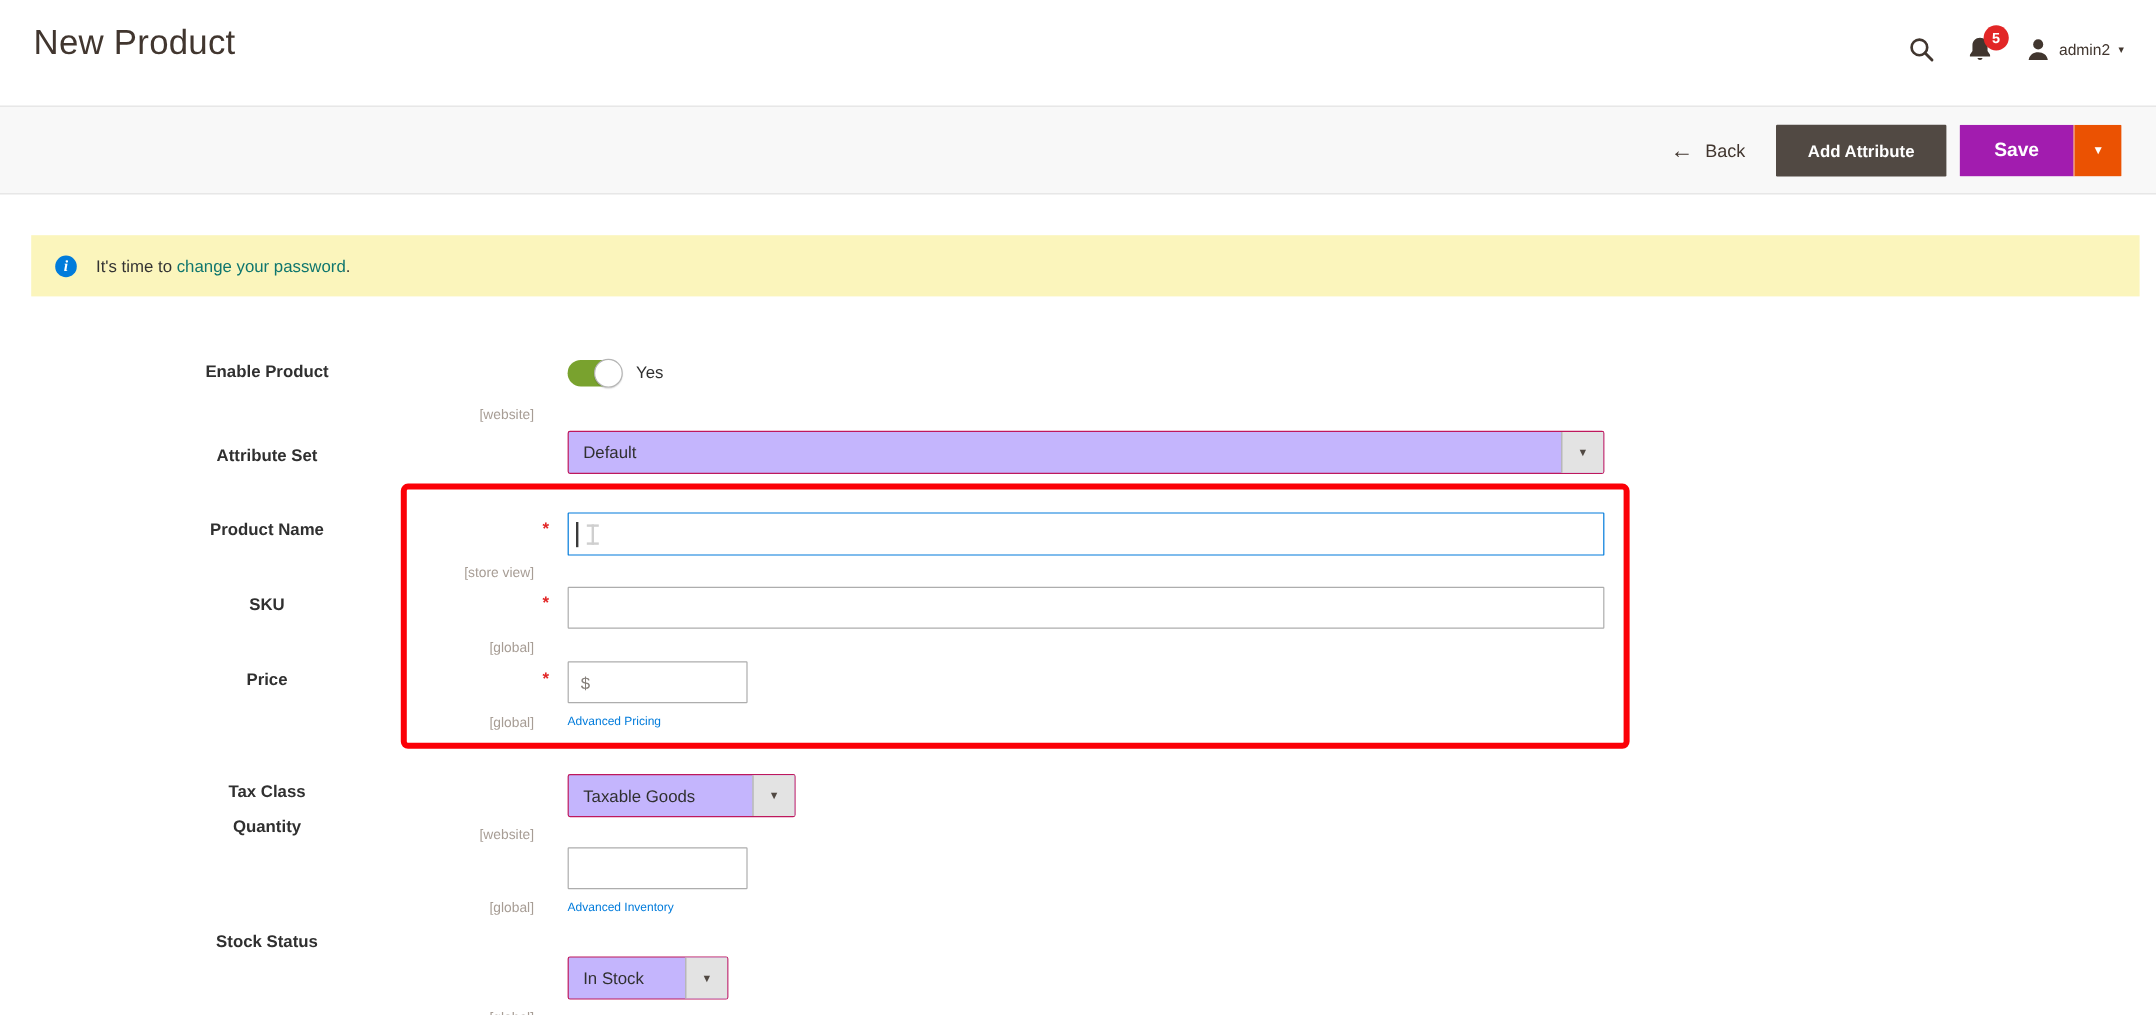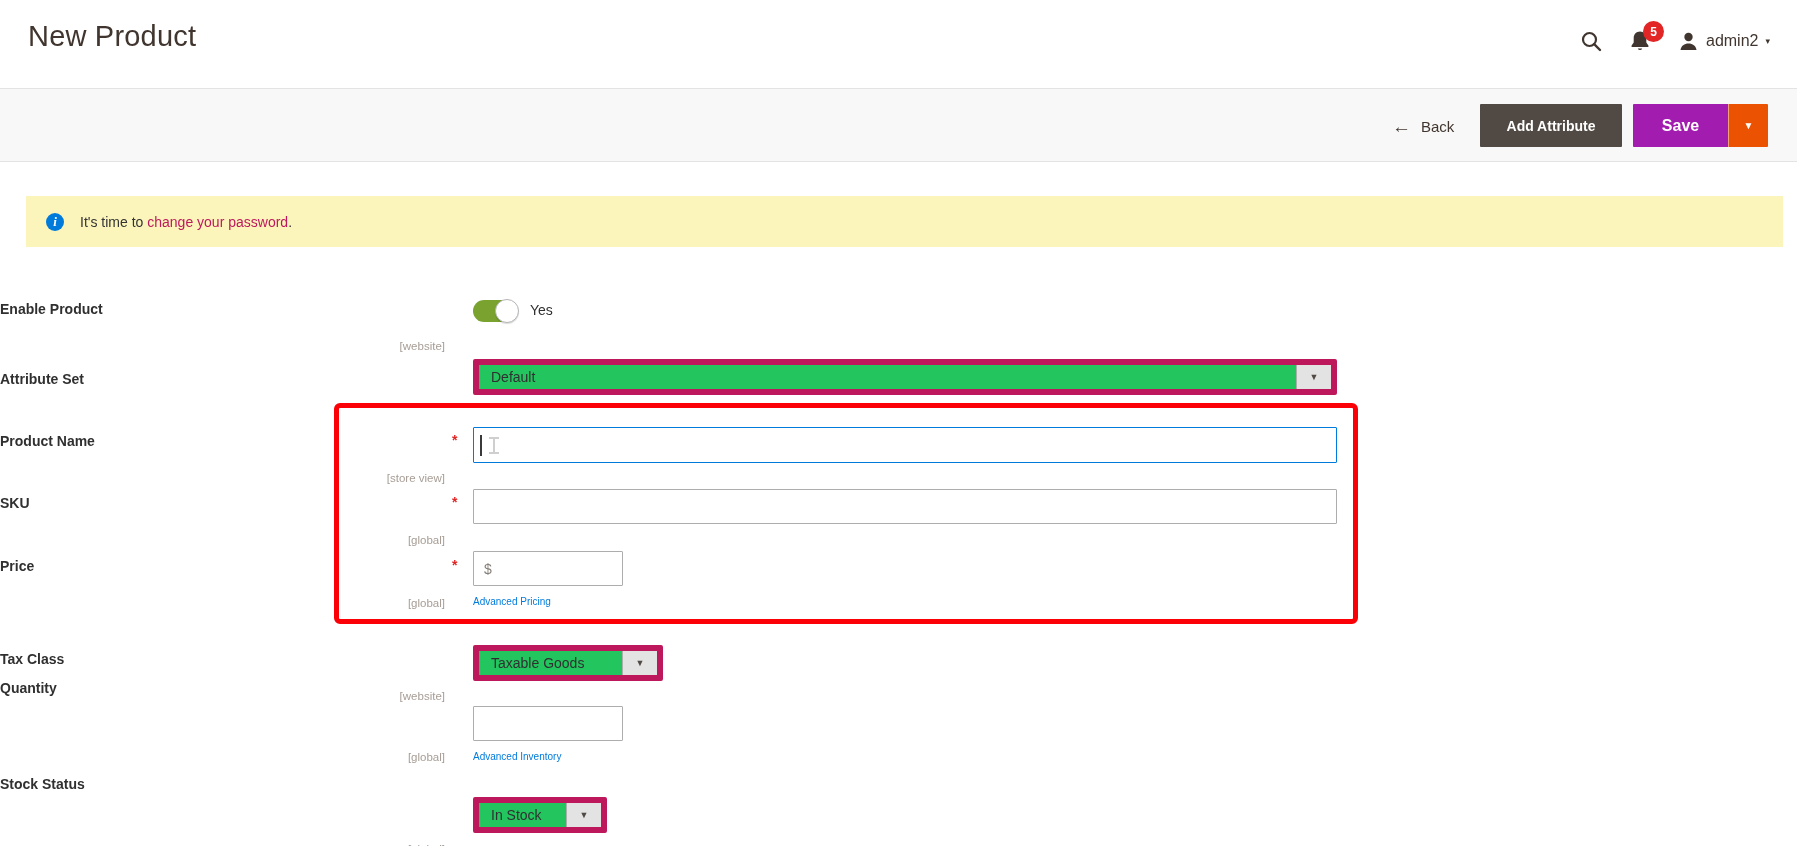--- a/index.html
+++ b/index.html
@@ -26,21 +26,21 @@
   .icon-btn { display:flex; align-items:center; justify-content:center; cursor:pointer; }
   .bell-wrap { position:relative; }
   .badge {
     position:absolute; top:-8px; right:-12px;
     min-width:21px; height:21px; padding:0 4px;
     background:#e22626; color:#fff; border-radius:11px;
     font-size:12px; font-weight:700;
     display:flex; align-items:center; justify-content:center;
   }
   .user-wrap { display:flex; align-items:center; gap:7px; cursor:pointer; }
-  .user-name { font-size:16px; color:#41362f; }
+  .user-name { font-size:13px; color:#41362f; }
   .user-caret { font-size:9px; color:#41362f; }
 
   
   .toolbar {
     position:absolute; top:88px; left:0; right:0; height:74px;
     background:#f8f8f8;
     border-top:1px solid #e3e3e3; border-bottom:1px solid #e3e3e3;
   }
   .back-link {
     position:absolute; left:1392px; top:0; height:74px;
@@ -71,44 +71,44 @@
     background:#fbf5bc;
     display:flex; align-items:center; gap:16px; padding-left:20px;
     font-size:14px; color:#333;
   }
   .info-icon {
     width:18px; height:18px; border-radius:50%;
     background:#007bdb; color:#fff;
     font-family:"Liberation Serif", serif; font-style:italic; font-weight:700; font-size:13px;
     display:flex; align-items:center; justify-content:center; flex:0 0 18px;
   }
-  .notice a { color:#be185d; }
+  .notice a { color:#0f766e; }
 
   
   .flabel {
-    position:absolute; left:0; width:445px; text-align:left;
+    position:absolute; left:0; width:445px; text-align:center;
     font-size:14px; font-weight:700; color:#303030;
   }
   .fscope {
     position:absolute; left:0; width:445px; text-align:right;
     font-size:11.5px; color:#a79d95;margin-top:20px;
   }
   .freq { position:absolute; left:452px; color:#e22626; font-size:14px; font-weight:700; }
 
   .txt-input {
     position:absolute; left:473px; height:36px;
     border:1px solid #adadad; border-radius:1px; background:#fff;
     font-size:14px; padding:0 10px; color:#303030; outline:none;
     font-family:"Liberation Sans", sans-serif;
   }
   .txt-input.focused { border-color:#007bdb; }
 
   .msel {
     position:absolute; left:473px; height:36px;
-    display:flex; border:6px solid #be185d; border-radius:2px; background:#22c55e; cursor:pointer;
+    display:flex; border:1px solid #be185d; border-radius:2px; background:#c4b5fd; cursor:pointer;
   }
   .msel .val { flex:1; display:flex; align-items:center; padding:0 12px; font-size:14px; color:#303030; }
   .msel .caretbtn {
     width:35px; background:#e3e3e3; border-left:1px solid #adadad;
     display:flex; align-items:center; justify-content:center;
     color:#514943; font-size:9px;
   }
 
   .toggle {
     position:absolute; left:473px; top:300px;

